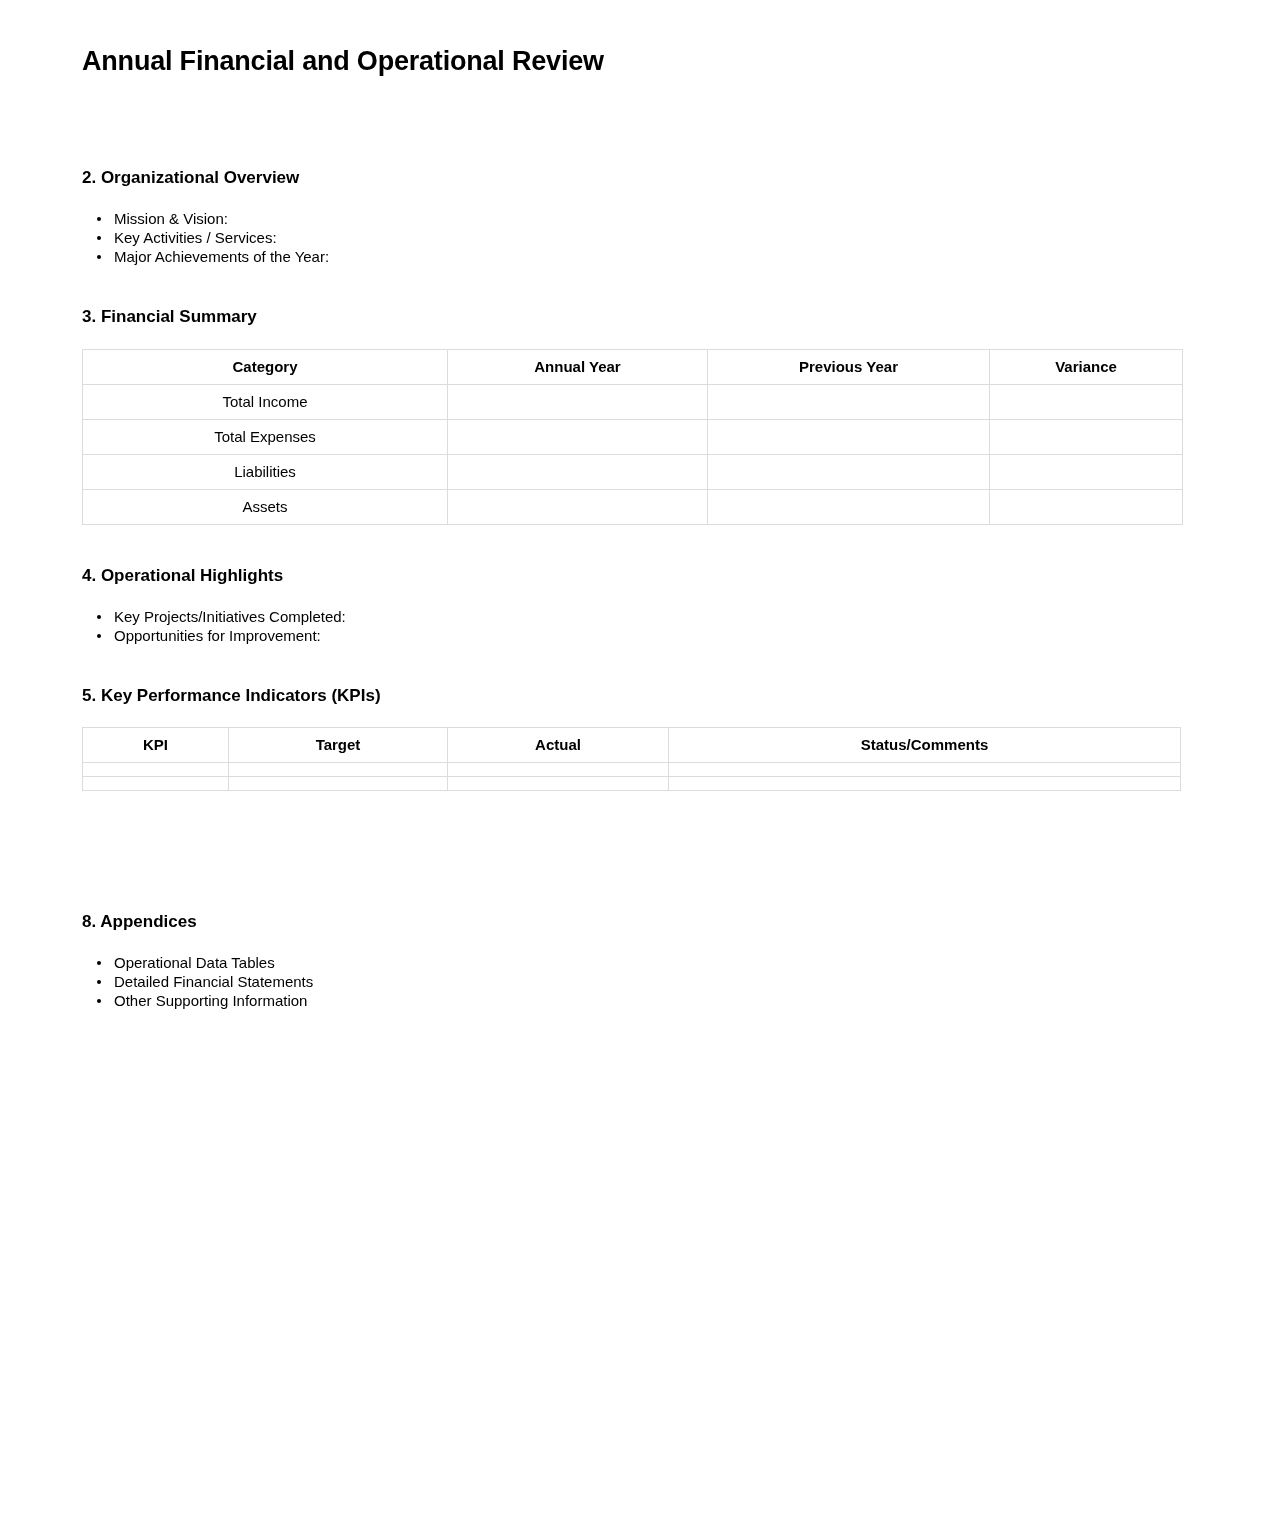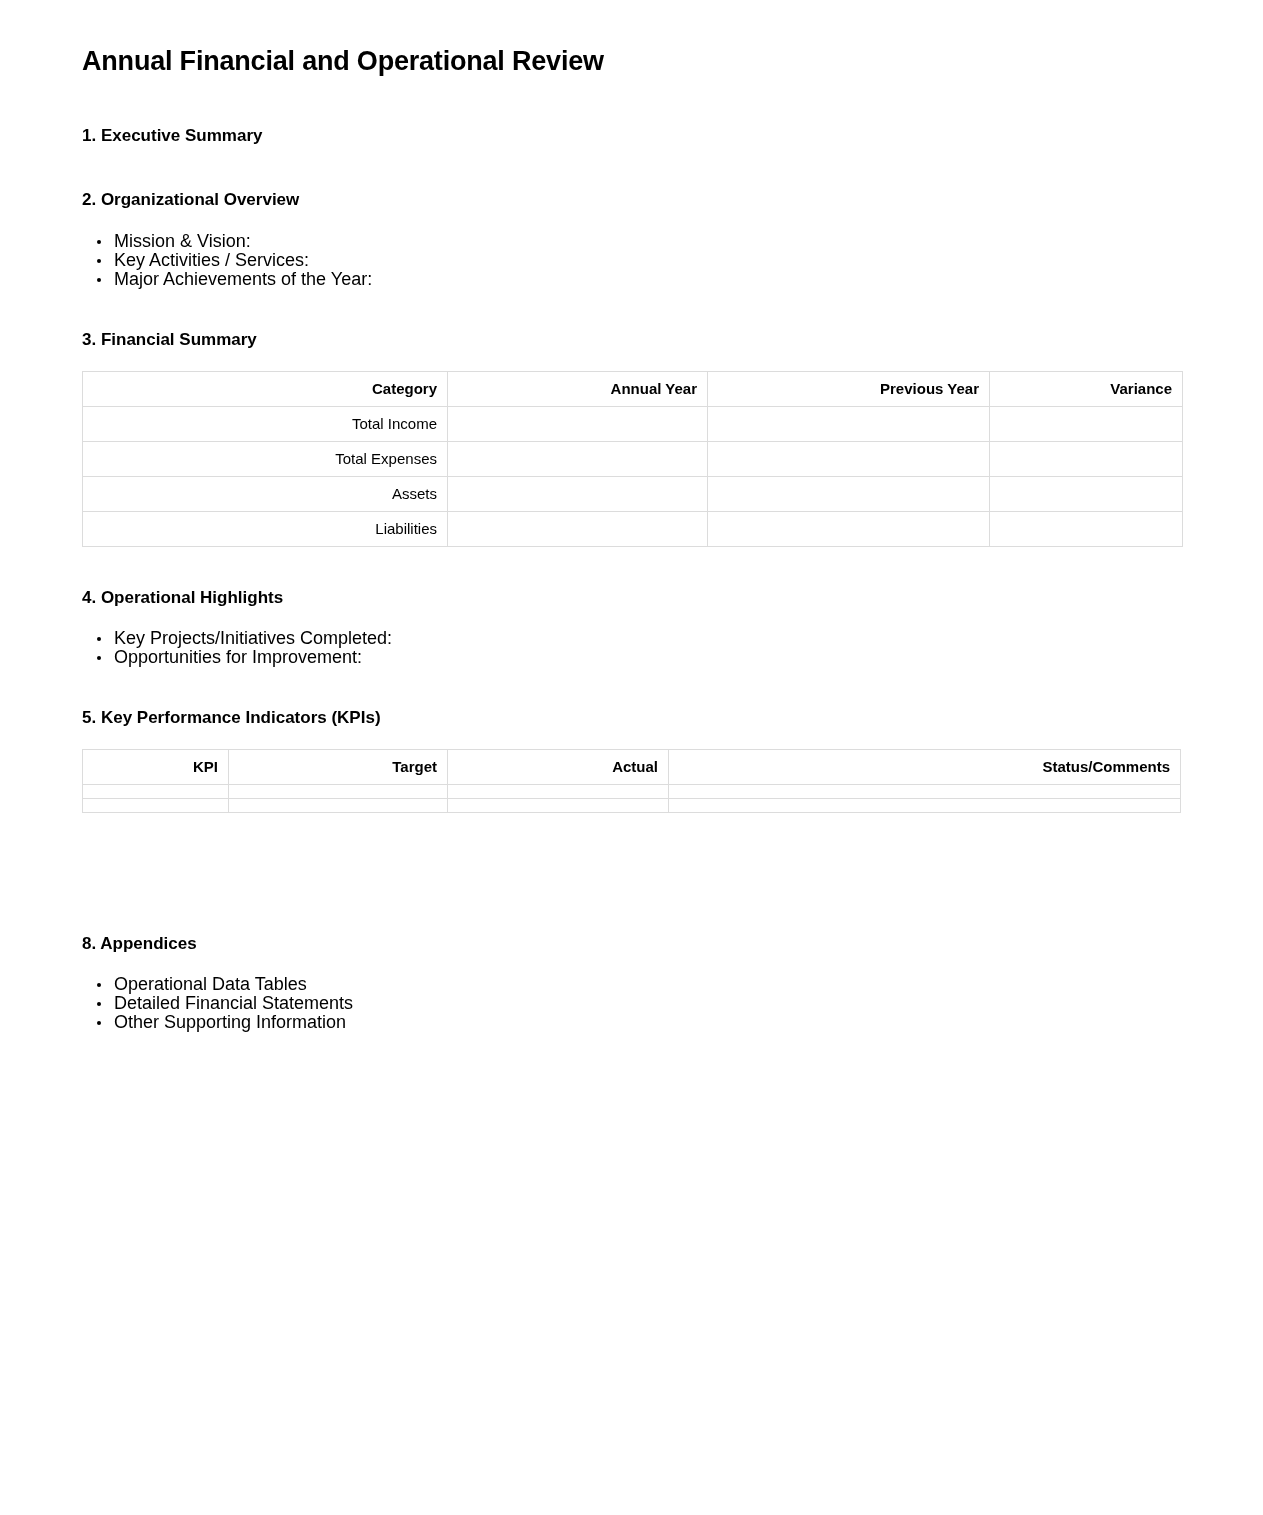--- a/index.html
+++ b/index.html
@@ -38,21 +38,21 @@
   .sec-gap-after-heading { height: 20px; }
   .sec-gap-after-list { height: 40px; }
   .sec-gap-after-table { height: 40px; }
 
   ul.bullets {
     margin: 0;
     padding: 0 0 0 32px;
     list-style: none;
   }
   ul.bullets li {
-    font-size: 18px;
+    font-size: 15px;
     line-height: 19px;
     position: relative;
     padding-left: 0;
   }
   ul.bullets li::before {
     content: "";
     position: absolute;
     left: -17px;
     top: 8px;
     width: 4px;
@@ -71,21 +71,21 @@
 
   table.doc-table {
     border-collapse: collapse;
     table-layout: fixed;
     font-size: 15px;
     border: 1px solid #dcdcdc;
   }
   table.doc-table th,
   table.doc-table td {
     border: 1px solid #dcdcdc;
-    text-align: right;
+    text-align: center;
     vertical-align: middle;
     padding: 8px 10px;
   }
   table.doc-table th {
     font-weight: bold;
   }
 
   
   table.fin-table { width: 1100px; }
   table.fin-table th, table.fin-table td { height: 35px; }
@@ -103,23 +103,20 @@
   table.kpi-table col.k3 { width: 221px; }
   table.kpi-table col.k4 { width: 512px; }
 </style>
 </head>
 <body>
 
 <div class="page">
 
   <h1 class="doc-title">Annual Financial and Operational Review</h1>
 
-  <div class="section">
-    <h2 class="section-heading">1. Executive Summary</h2>
-  </div>
   <div class="sec-gap-lg"></div>
 
   <div class="section">
     <h2 class="section-heading">2. Organizational Overview</h2>
     <div class="sec-gap-after-heading"></div>
     <ul class="bullets">
       <li>Mission &amp; Vision:</li>
       <li>Key Activities / Services:</li>
       <li>Major Achievements of the Year:</li>
     </ul>
@@ -151,27 +148,27 @@
           <td></td>
           <td></td>
         </tr>
         <tr>
           <td>Total Expenses</td>
           <td></td>
           <td></td>
           <td></td>
         </tr>
         <tr>
+          <td>Liabilities</td>
+          <td></td>
+          <td></td>
+          <td></td>
+        </tr>
+        <tr>
           <td>Assets</td>
-          <td></td>
-          <td></td>
-          <td></td>
-        </tr>
-        <tr>
-          <td>Liabilities</td>
           <td></td>
           <td></td>
           <td></td>
         </tr>
       </tbody>
     </table>
   </div>
   <div class="sec-gap-after-table"></div>
 
   <div class="section">

